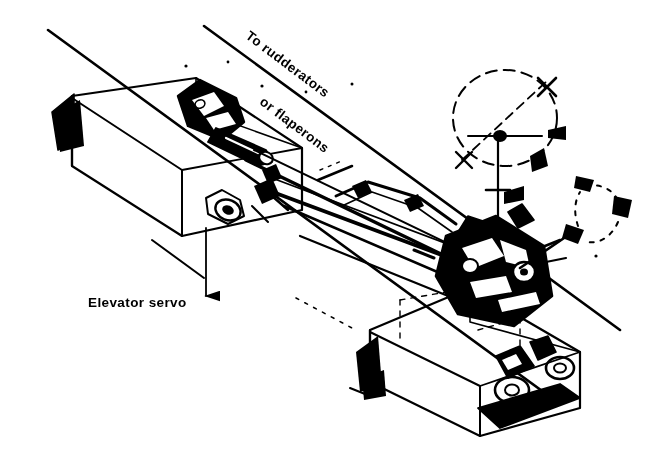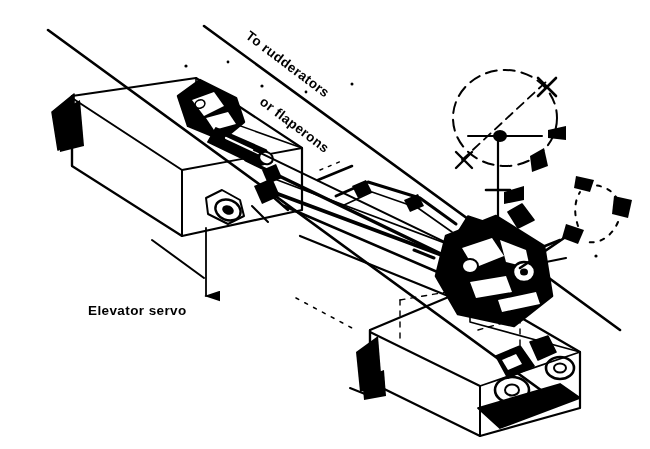--- a/index.html
+++ b/index.html
@@ -1,20 +1,20 @@
 <!DOCTYPE html>
 <html><head>
 <meta charset="utf-8">
 <style>
   html,body{margin:0;padding:0;background:#ffffff;}
   body{width:650px;height:449px;overflow:hidden;font-family:"Liberation Sans",sans-serif;}
   #figure{position:relative;width:650px;height:449px;background:#ffffff;}
   #figure svg{position:absolute;left:0;top:0;}
   .lbl{position:absolute;white-space:nowrap;font-weight:bold;color:#000;}
-  #label-elevator-servo{left:88px;top:303px;font-size:13.5px;letter-spacing:.4px;}
+  #label-elevator-servo{left:88px;top:295px;font-size:13.5px;letter-spacing:.4px;}
   #label-rudderators{left:252px;top:28px;font-size:13.5px;letter-spacing:.4px;
       transform:rotate(37deg);transform-origin:0 0;}
   #label-flaperons{left:266px;top:94px;font-size:13.5px;letter-spacing:.4px;
       transform:rotate(37deg);transform-origin:0 0;}
 </style>
 </head>
 <body>
 
 <div id="figure">
 

